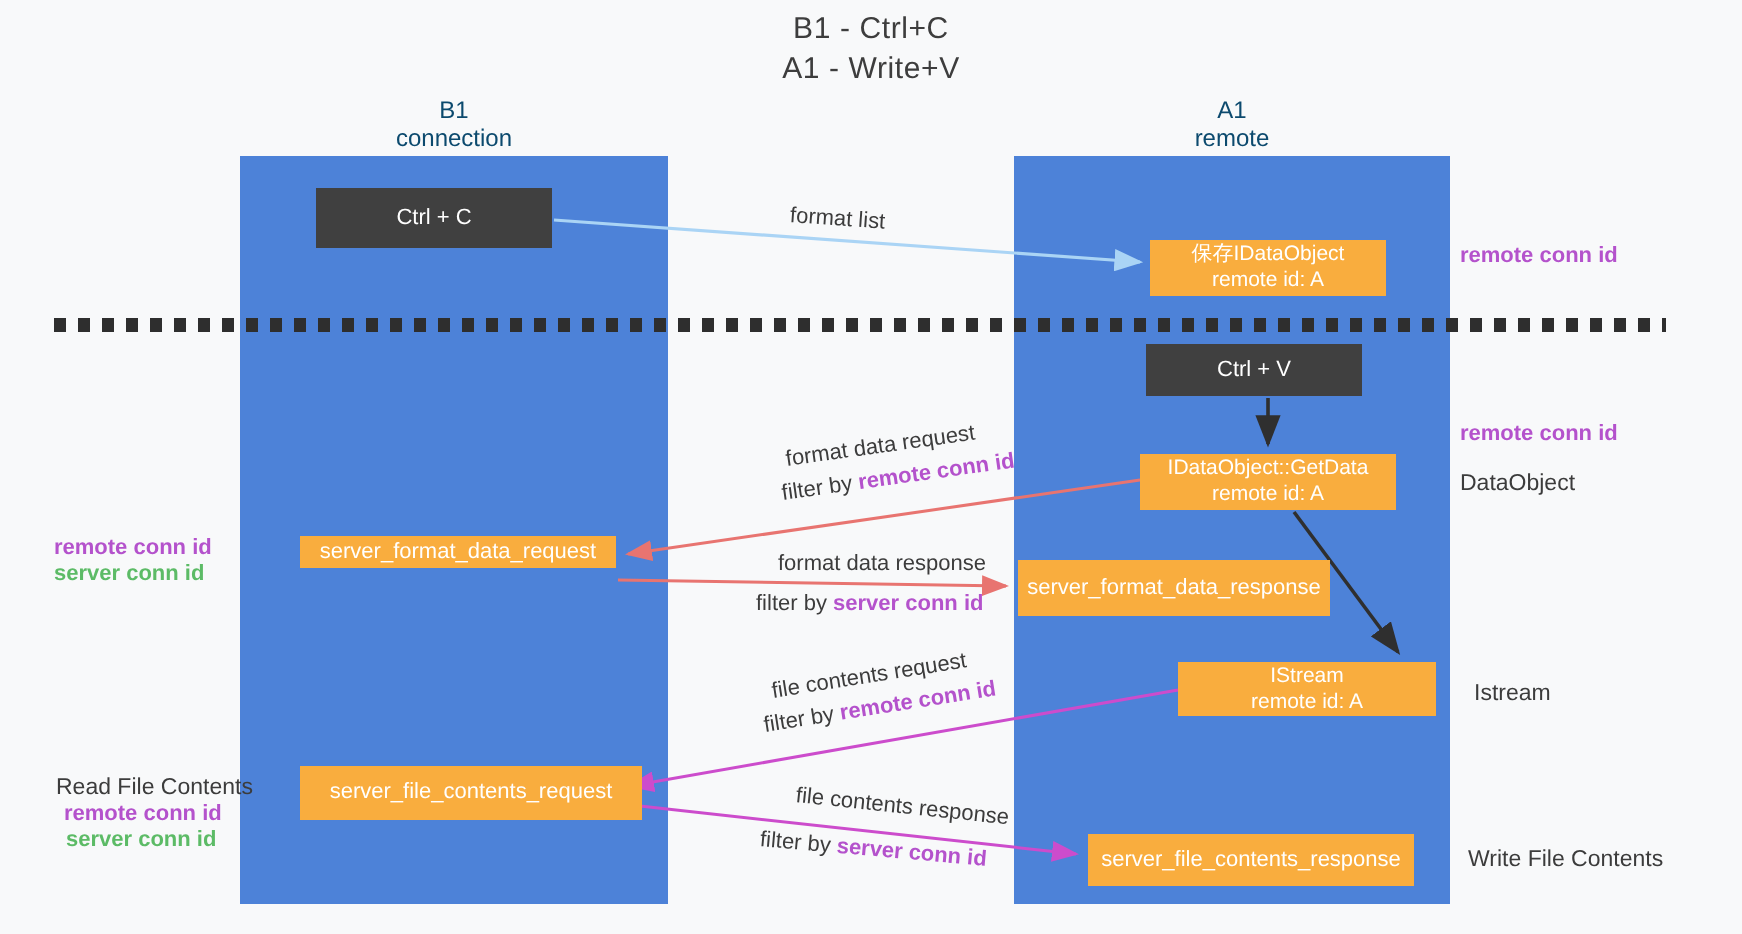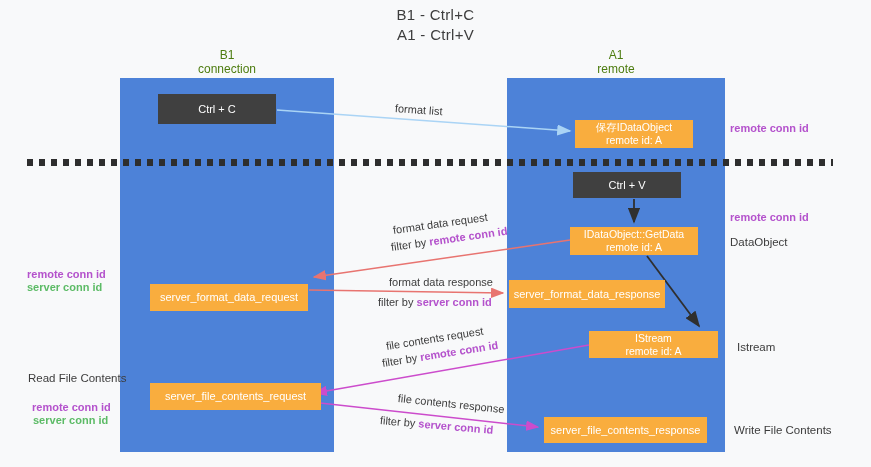--- a/index.html
+++ b/index.html
@@ -13,21 +13,21 @@
     background:#f8f9fa;
   }
   .title-line{
     position:absolute;left:0;width:871px;text-align:center;
     font-size:15px;color:#3d3d3d;letter-spacing:.3px;
   }
   .col{
     position:absolute;background:#4d82d8;
   }
   .col-header{
-    position:absolute;text-align:center;font-size:12px;color:#4d7c0f;line-height:14px;
+    position:absolute;text-align:center;font-size:12px;color:#0c4a6e;line-height:14px;
   }
   .col-header span{display:block;}
   .box{
     position:absolute;display:flex;flex-direction:column;align-items:center;justify-content:center;
     color:#fff;font-size:11px;text-align:center;line-height:13px;
   }
   .box.green{background:#404040;}
   .box.orange{background:#f9ad3e;}
   .box span{display:block;}
   .box.two-line{font-size:10.5px;}
@@ -47,21 +47,21 @@
   .kw.green{color:#5cbb66;}
   .side-label.kw{font-size:11px;}
   svg.arrows{position:absolute;left:0;top:0;pointer-events:none;}
 </style>
 </head>
 <body>
 
 <div class="canvas">
 
   <div class="title-line" style="top:6px">B1 - Ctrl+C</div>
-  <div class="title-line" style="top:26px">A1 - Ctrl+V</div>
+  <div class="title-line" style="top:26px">A1 - Write+V</div>
 
   <div class="col-header" style="left:120px;width:214px;top:48px">
     <span>B1</span>
     <span>connection</span>
   </div>
   <div class="col-header" style="left:507px;width:218px;top:48px">
     <span>A1</span>
     <span>remote</span>
   </div>
 
@@ -105,21 +105,21 @@
 
   <div class="box green" style="left:573px;top:172px;width:108px;height:26px">
     <span>Ctrl + V</span>
   </div>
 
   <div class="box orange two-line" style="left:570px;top:227px;width:128px;height:28px">
     <span>IDataObject::GetData</span>
     <span>remote id: A</span>
   </div>
 
-  <div class="box orange" style="left:150px;top:284px;width:158px;height:27px">
+  <div class="box orange" style="left:150px;top:268px;width:158px;height:16px">
     <span>server_format_data_request</span>
   </div>
 
   <div class="box orange" style="left:509px;top:280px;width:156px;height:28px">
     <span>server_format_data_response</span>
   </div>
 
   <div class="box orange two-line" style="left:589px;top:331px;width:129px;height:27px">
     <span>IStream</span>
     <span>remote id: A</span>
@@ -160,17 +160,17 @@
   </div>
 
   <div class="side-label kw purple" style="left:730px;top:122px">remote conn id</div>
   <div class="side-label kw purple" style="left:730px;top:211px">remote conn id</div>
   <div class="side-label" style="left:730px;top:236px">DataObject</div>
   <div class="side-label" style="left:737px;top:341px">Istream</div>
   <div class="side-label" style="left:734px;top:424px">Write File Contents</div>
 
   <div class="side-label kw purple" style="left:27px;top:268px">remote conn id</div>
   <div class="side-label kw green" style="left:27px;top:281px">server conn id</div>
-  <div class="side-label" style="left:28px;top:372px">Read File Contents</div>
+  <div class="side-label" style="left:28px;top:388px">Read File Contents</div>
   <div class="side-label kw purple" style="left:32px;top:401px">remote conn id</div>
   <div class="side-label kw green" style="left:33px;top:414px">server conn id</div>
 
 </div>
 
 </body></html>

